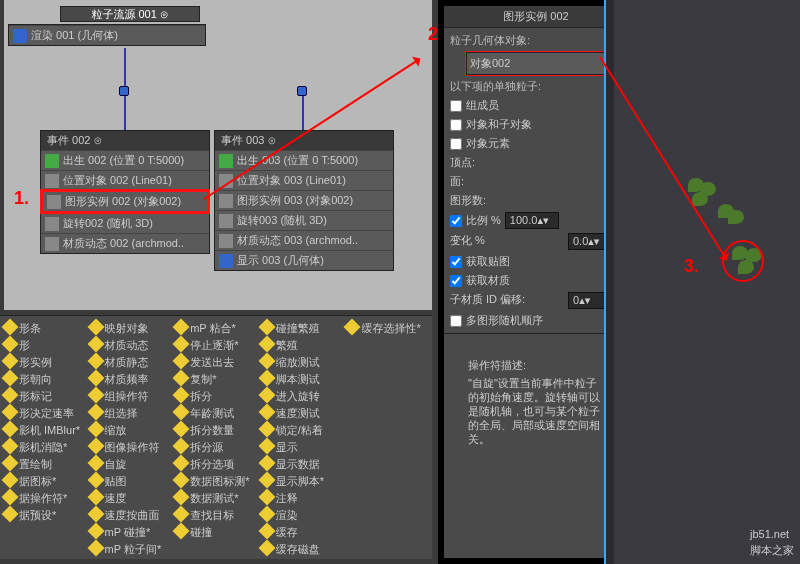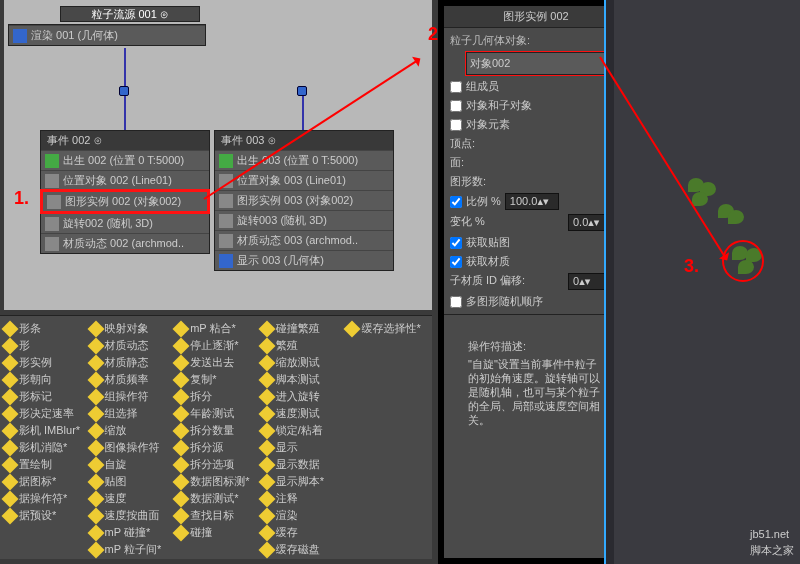--- a/index.html
+++ b/index.html
@@ -16,21 +16,21 @@
 .hlred{border:2px solid #f11;outline:1px solid #f11}
 #box-source{left:4px;top:24px;width:198px}
 #box-ev2{left:36px;top:130px;width:170px}
 #box-ev3{left:210px;top:130px;width:180px}
 .annot{position:absolute;color:#f00;font-size:18px;font-weight:bold}
 .arrow{position:absolute;background:#f00;height:2px;transform-origin:left center}
 .arrow::after{content:"";position:absolute;right:-8px;top:-5px;border:6px solid transparent;border-left-color:#f00}
 .ops-area{position:absolute;left:0;top:315px;width:432px;height:244px;background:#4a4a4a;border-top:1px solid #222;overflow:hidden}
 .ops-cols{display:flex;padding:4px 2px}
 .ops-col{flex:1;min-width:0}
-.ops-row{display:flex;align-items:center;gap:3px;padding:1px 2px;white-space:nowrap}
+.ops-row{display:flex;gap:3px;padding:1px 2px;white-space:nowrap}
 .ops-row .opicon{width:12px;height:12px;background:#ec3;flex-shrink:0;transform:rotate(45deg)}
 .right-panel{position:absolute;left:438px;top:0;width:196px;height:564px;background:#4a4a4a;border:6px solid #000000}
 .rp-title{text-align:center;padding:3px;background:#3a3a3a;border-bottom:1px solid #222}
 .rp-sec{padding:3px 6px}
 .rp-label{color:#bbb;padding:2px 0}
 .rp-btn{background:#5a5a5a;border:1px solid #222;padding:3px;margin:2px 16px}
 .rp-chk{display:flex;align-items:center;gap:4px;padding:2px 0}
 .rp-chk input{width:12px;height:12px}
 .rp-field{display:flex;justify-content:space-between;padding:2px 0}
 .rp-spinner{background:#2a2a2a;border:1px solid #111;padding:1px 4px;width:54px;display:flex;justify-content:flex-start}
@@ -347,20 +347,21 @@
         </div>
       </div>
     </div>
 </div>
 
 <div class="right-panel">
   <div class="rp-title">图形实例 002</div>
   <div class="rp-sec">
     <div class="rp-label">粒子几何体对象:</div>
     <div class="rp-btn hlred">对象002</div>
+    <div class="rp-label">以下项的单独粒子:</div>
     <label class="rp-chk">
         <input type="checkbox" style="">
         <span>组成员</span>
       </label>
     <label class="rp-chk">
         <input type="checkbox" style="">
         <span>对象和子对象</span>
       </label>
     <label class="rp-chk">
         <input type="checkbox" style="">

